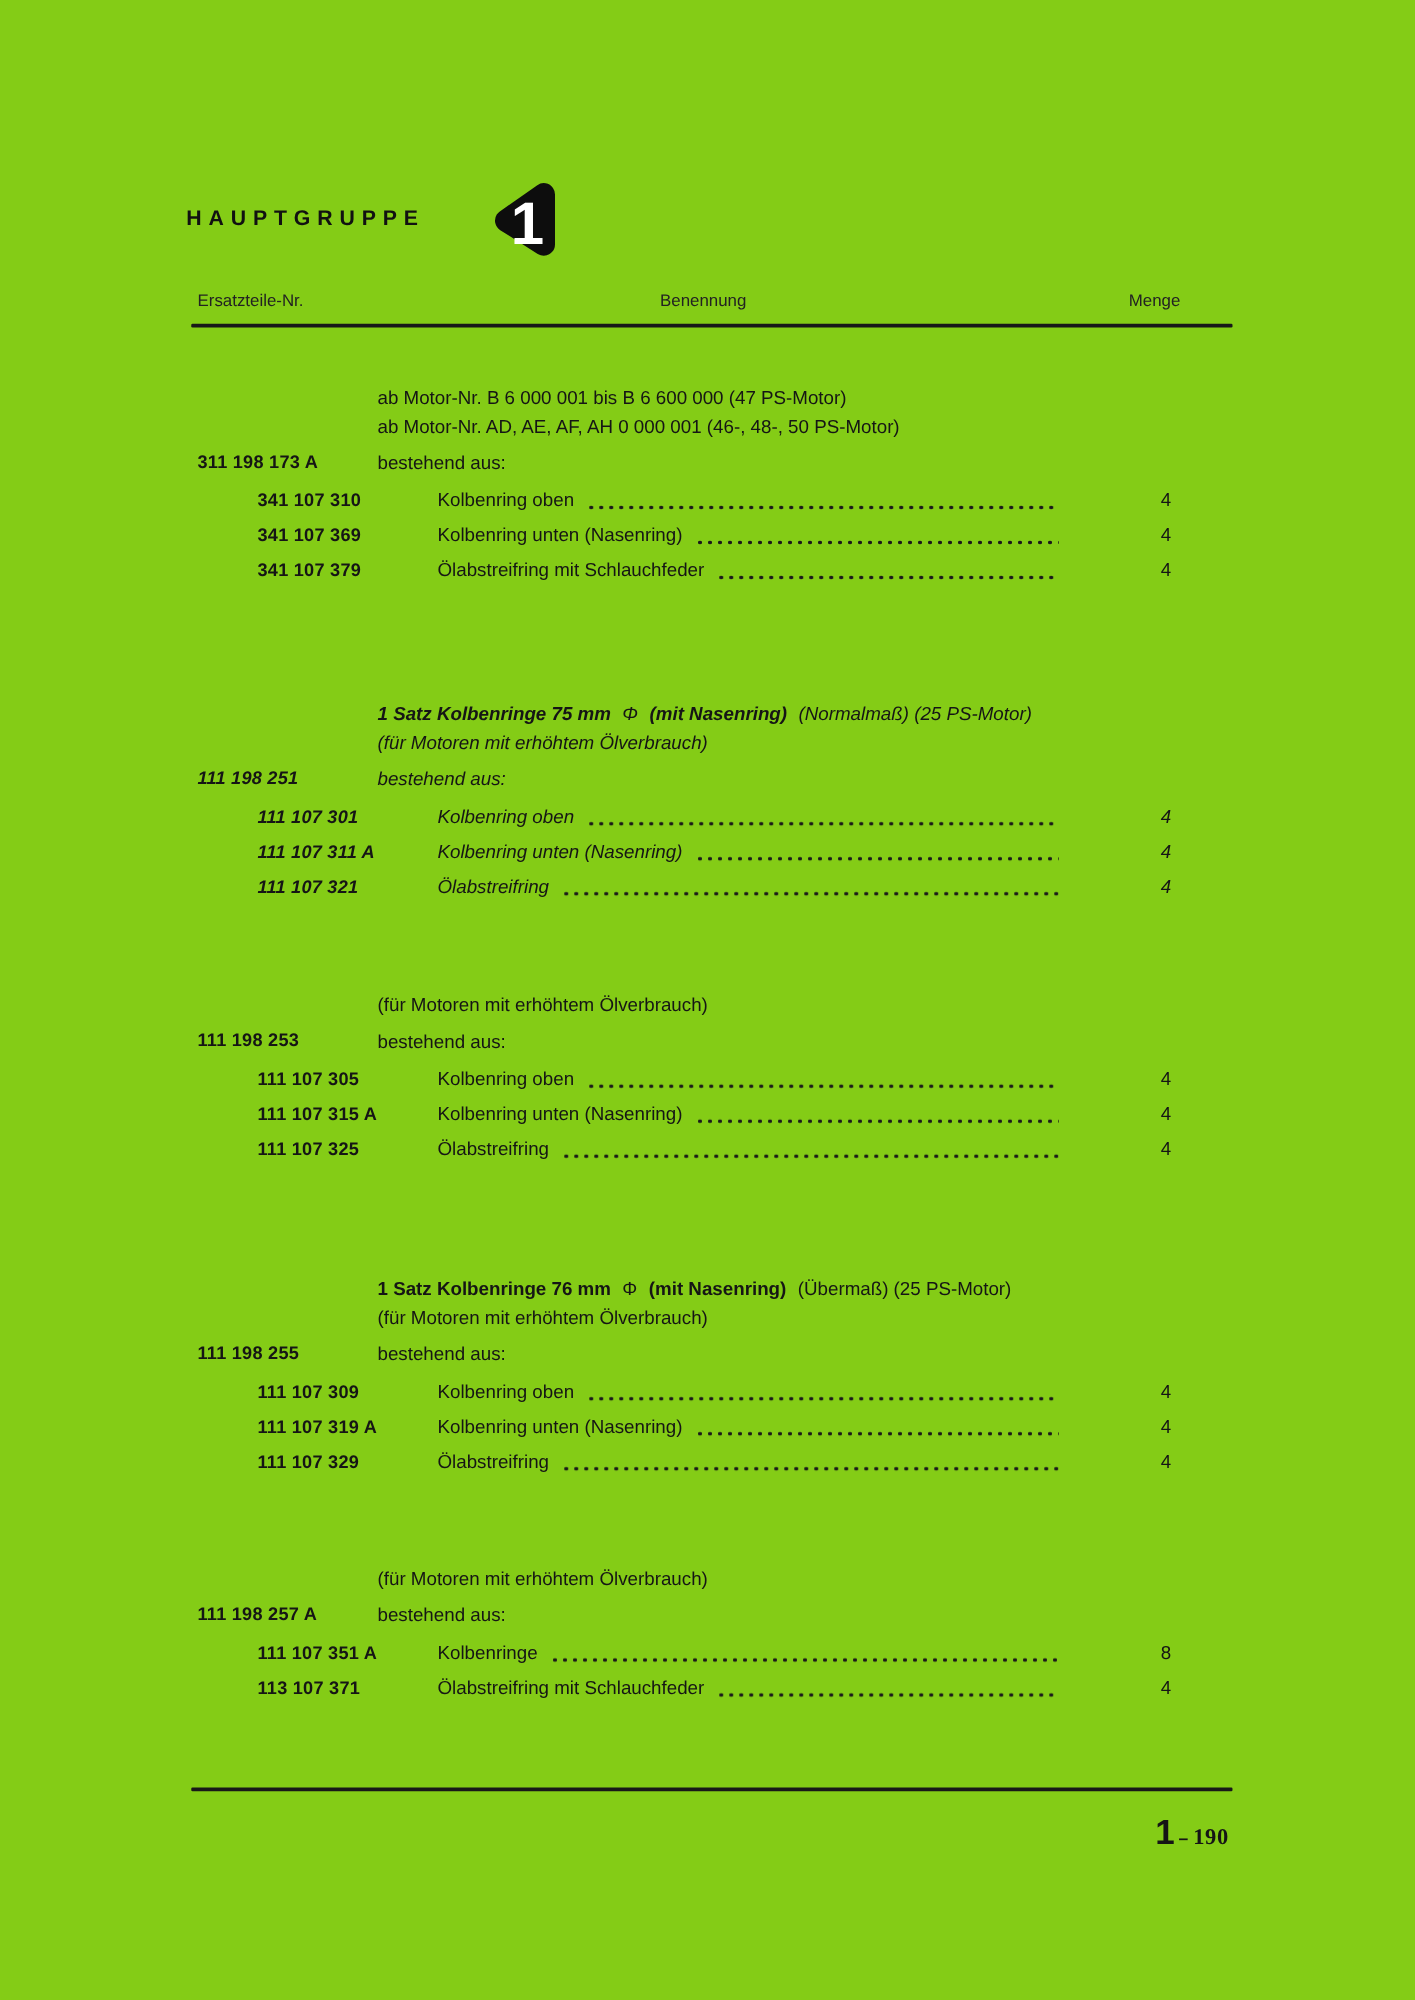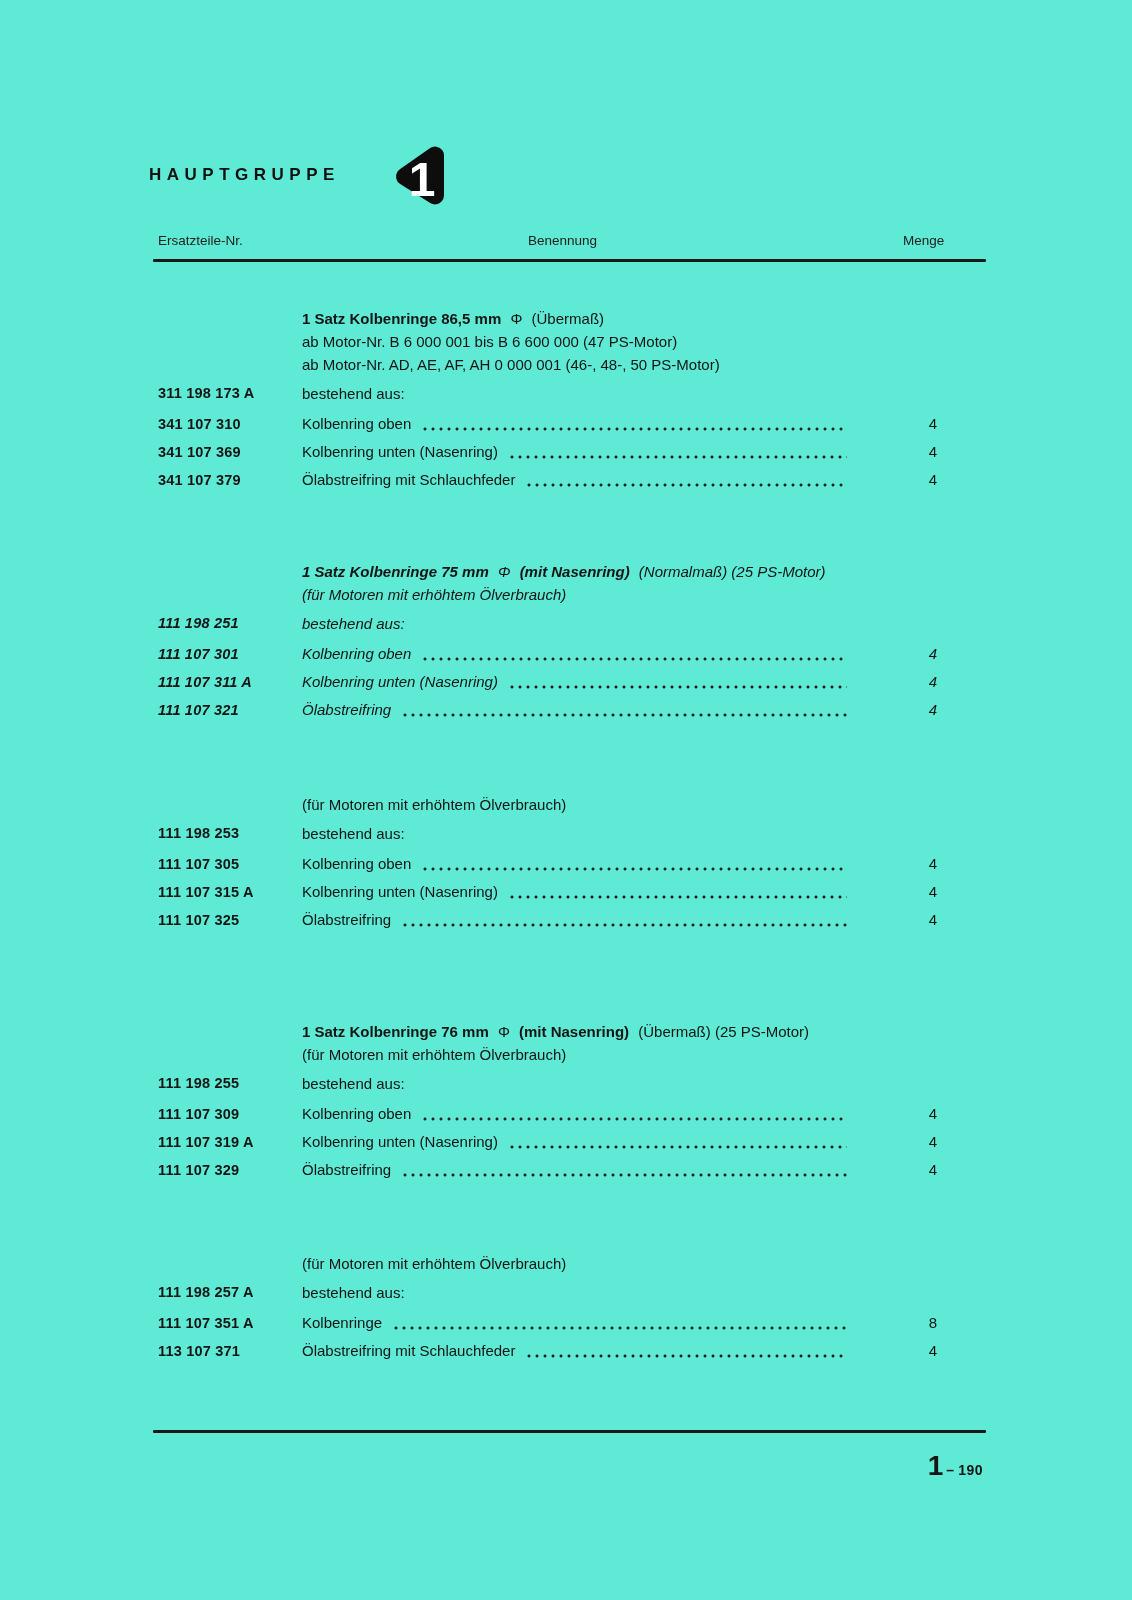--- a/index.html
+++ b/index.html
@@ -1,17 +1,17 @@
 <!DOCTYPE html>
 <html><head>
 <meta charset="utf-8">
 <style>
   html,body{margin:0;padding:0;background:#ffffff;}
   .page{
-    position:relative;width:1132px;height:1600px;background:#5eead4;
+    position:relative;width:1132px;height:1600px;background:#84cc16;
     font-family:"Liberation Sans", sans-serif;color:#151515;overflow:hidden;
   }
   .b{font-weight:700;}
   
   .main-heading{
     position:absolute;left:149px;top:165px;font-size:17px;font-weight:700;
     letter-spacing:5.5px;color:#111;
   }
   .badge{position:absolute;left:391px;top:139px;width:58px;height:74px;}
   .col-label{position:absolute;top:233px;font-size:13.5px;color:#222;}
@@ -33,34 +33,34 @@
   .row.head{align-items:flex-end;}
   .row.head .c-part{line-height:23px;}
   .c-desc{flex:1;min-width:0;}
   .g-title{font-size:15px;line-height:23px;white-space:nowrap;}
   .g-title > span{margin-right:5px;}
   .g-title > span:empty{display:none;}
   .g-title .sym{font-size:15px;}
   .g-sub{font-size:15px;line-height:23px;white-space:nowrap;}
   .g-comp{font-size:15px;line-height:23px;margin-top:6px;}
   .items{margin-top:5px;}
-  .row.item{align-items:flex-start;height:28px;font-size:15px;line-height:28px;}
+  .row.item{align-items:flex-start;height:28px;font-size:15px;line-height:28px;margin-left:48px;}
   .row.item .c-part{font-size:14.5px;}
   .c-name{white-space:nowrap;padding-right:10px;}
   .leader{
     flex:1 1 auto;height:4px;align-self:flex-end;margin:0 6px 7px 0;
     background-image:radial-gradient(circle, #1a1a1a 1.35px, transparent 1.7px);
     background-size:8px 4px;background-repeat:repeat-x;background-position:0 50%;
   }
   .c-qty{flex:0 0 84px;text-align:right;font-size:15px;}
   
   .pageno{position:absolute;top:1450px;right:149px;display:flex;align-items:baseline;}
   .pn-big{font-size:28px;font-weight:700;}
   .pn-sep{font-size:14px;font-weight:700;margin:0 4px 0 3px;}
-  .pn-page{font-size:14px;font-weight:700;letter-spacing:.5px;}
+  .pn-page{font-size:18px;font-weight:700;letter-spacing:.5px;font-family:Liberation Serif, serif;}
 </style>
 </head>
 <body>
 
 <div class="page">
 
   <div class="main-heading">HAUPTGRUPPE</div>
 
   <svg class="badge" viewBox="0 0 58 73" aria-hidden="true">
     <polygon points="44,16 44,56 14,37" fill="#0d0d0d" stroke="#0d0d0d" stroke-width="18" stroke-linejoin="round"></polygon>
@@ -69,26 +69,20 @@
 
   <span class="col-label part">Ersatzteile-Nr.</span>
   <span class="col-label name">Benennung</span>
   <span class="col-label qty">Menge</span>
   <div class="rule top"></div>
 
   <section class="group g1">
     <div class="row head">
       <span class="c-part">311 198 173 A</span>
       <div class="c-desc">
-        <div class="g-title">
-          <span class="b">1 Satz Kolbenringe 86,5 mm</span>
-          <span class="sym">Φ</span>
-          
-          <span>(Übermaß)</span>
-        </div>
         <div class="g-sub">ab Motor-Nr. B 6 000 001 bis B 6 600 000 (47 PS-Motor)</div>
         <div class="g-sub">ab Motor-Nr. AD, AE, AF, AH 0 000 001 (46-, 48-, 50 PS-Motor)</div>
         <div class="g-comp">bestehend aus:</div>
       </div>
     </div>
     <div class="items">
       <div class="row item">
         <span class="c-part">341 107 310</span>
         <span class="c-name">Kolbenring oben</span>
         <span class="leader"></span>

